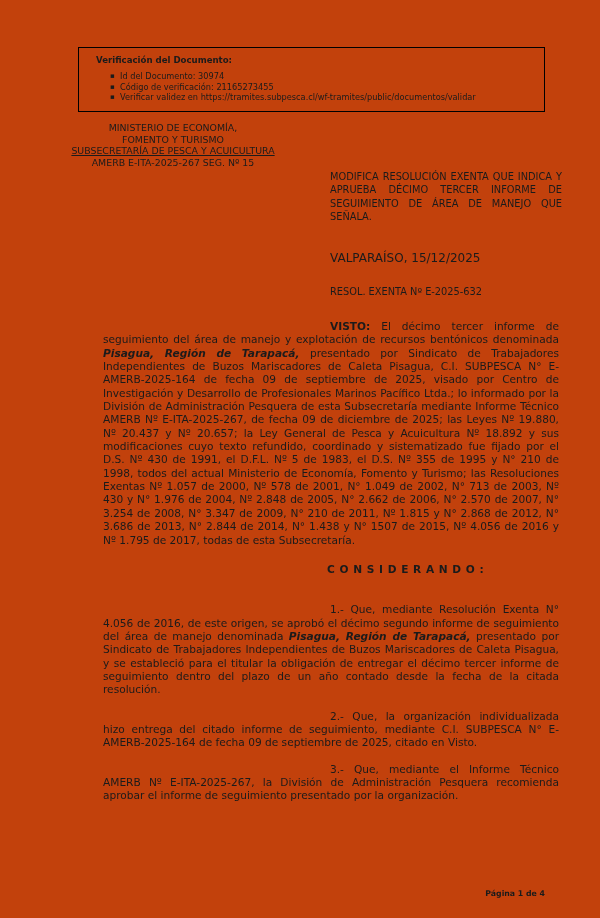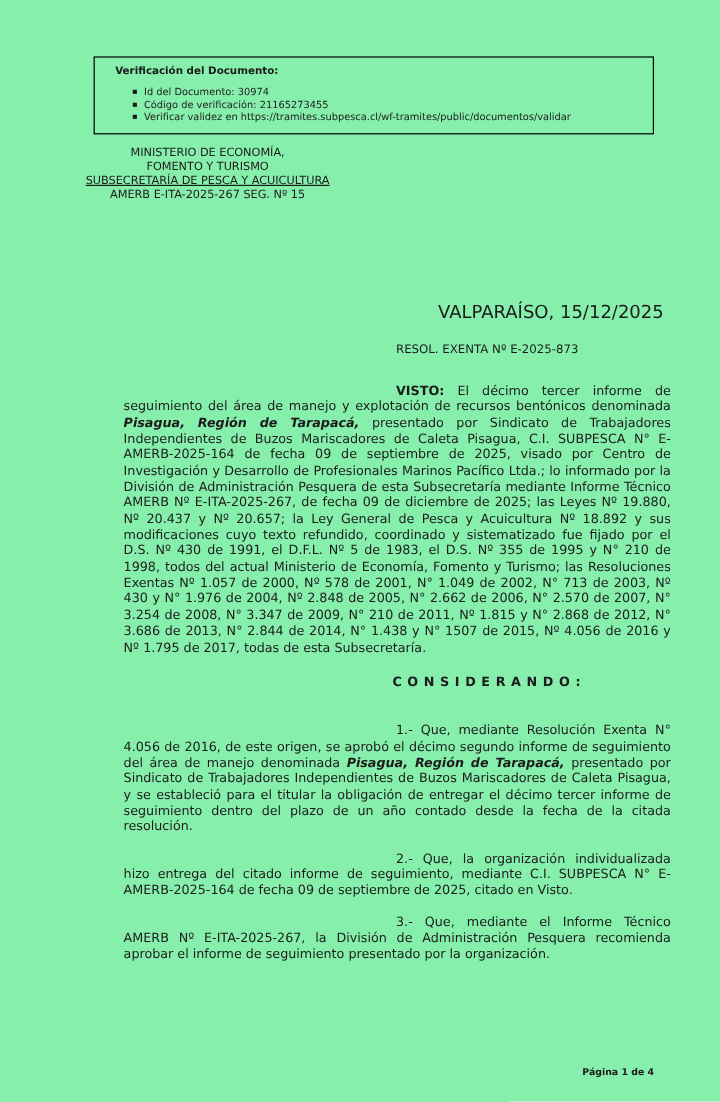--- a/index.html
+++ b/index.html
@@ -1,21 +1,21 @@
 <!DOCTYPE html>
 <html><head>
 <meta charset="utf-8">
 <style>
   html, body { margin: 0; padding: 0; background: #e8e8e8; }
   .page {
     position: relative;
     width: 600px;
     height: 918px;
     margin: 0 auto;
-    background: #86efac;
+    background: #c2410c;
     color: #1b1b1b;
     font-family: "DejaVu Sans", "Liberation Sans", sans-serif;
     overflow: hidden;
   }
 
   
   .verification-box {
     position: absolute;
     left: 78px; top: 47px;
     width: 467px; height: 65px;
@@ -44,22 +44,21 @@
     position: absolute;
     left: 330px; top: 170px;
     width: 232px;
     font-size: 9.8px;
     line-height: 13.4px;
     text-align: justify;
   }
   .city-date {
     position: absolute;
     left: 330px; top: 251px;
-    font-size: 15px;
-    margin-left: 35px;
+    font-size: 12px;
   }
   .resolution-number {
     position: absolute;
     left: 330px; top: 286px;
     font-size: 9.8px;
   }
 
   
   .doc-body {
     position: absolute;
@@ -104,22 +103,23 @@
     </ul>
   </div>
 
   <div class="doc-header">
     <div>MINISTERIO DE ECONOMÍA,</div>
     <div>FOMENTO Y TURISMO</div>
     <div class="subsecretaria">SUBSECRETARÍA DE PESCA Y ACUICULTURA</div>
     <div>AMERB E-ITA-2025-267 SEG. Nº 15</div>
   </div>
 
+  <div class="title-block">MODIFICA RESOLUCIÓN EXENTA QUE INDICA Y APRUEBA DÉCIMO TERCER INFORME DE SEGUIMIENTO DE ÁREA DE MANEJO QUE SEÑALA.</div>
   <div class="city-date">VALPARAÍSO, 15/12/2025</div>
-  <div class="resolution-number">RESOL. EXENTA Nº E-2025-873</div>
+  <div class="resolution-number">RESOL. EXENTA Nº E-2025-632</div>
 
   <div class="doc-body">
     <p class="visto"><strong>VISTO:</strong><span><span> El décimo tercer informe de seguimiento del área de manejo y explotación de recursos bentónicos denominada </span><span style="font-weight: bold; font-style: italic;">Pisagua, Región de Tarapacá,</span><span> presentado por Sindicato de Trabajadores Independientes de Buzos Mariscadores de Caleta Pisagua, C.I. SUBPESCA N° E-AMERB-2025-164 de fecha 09 de septiembre de 2025, visado por Centro de Investigación y Desarrollo de Profesionales Marinos Pacífico Ltda.; lo informado por la División de Administración Pesquera de esta Subsecretaría mediante Informe Técnico AMERB Nº E-ITA-2025-267, de fecha 09 de diciembre de 2025; las Leyes Nº 19.880, Nº 20.437 y Nº 20.657; la Ley General de Pesca y Acuicultura Nº 18.892 y sus modificaciones cuyo texto refundido, coordinado y sistematizado fue fijado por el D.S. Nº 430 de 1991, el D.F.L. Nº 5 de 1983, el D.S. Nº 355 de 1995 y N° 210 de 1998, todos del actual Ministerio de Economía, Fomento y Turismo; las Resoluciones Exentas Nº 1.057 de 2000, Nº 578 de 2001, N° 1.049 de 2002, N° 713 de 2003, Nº 430 y N° 1.976 de 2004, Nº 2.848 de 2005, N° 2.662 de 2006, N° 2.570 de 2007, N° 3.254 de 2008, N° 3.347 de 2009, N° 210 de 2011, Nº 1.815 y N° 2.868 de 2012, N° 3.686 de 2013, N° 2.844 de 2014, N° 1.438 y N° 1507 de 2015, Nº 4.056 de 2016 y Nº 1.795 de 2017, todas de esta Subsecretaría.</span></span></p>
     <p class="cons-heading">C O N S I D E R A N D O :</p>
     <p class="cons-para first"><span>1.- Que, mediante Resolución Exenta N° 4.056 de 2016, de este origen, se aprobó el décimo segundo informe de seguimiento del área de manejo denominada </span><span style="font-weight: bold; font-style: italic;">Pisagua, Región de Tarapacá,</span><span> presentado por Sindicato de Trabajadores Independientes de Buzos Mariscadores de Caleta Pisagua, y se estableció para el titular la obligación de entregar el décimo tercer informe de seguimiento dentro del plazo de un año contado desde la fecha de la citada resolución.</span></p>
     <p class="cons-para"><span>2.- Que, la organización individualizada hizo entrega del citado informe de seguimiento, mediante C.I. SUBPESCA N° E-AMERB-2025-164 de fecha 09 de septiembre de 2025, citado en Visto.</span></p>
     <p class="cons-para"><span>3.- Que, mediante el Informe Técnico AMERB Nº E-ITA-2025-267, la División de Administración Pesquera recomienda aprobar el informe de seguimiento presentado por la organización.</span></p>
   </div>
 
   <div class="page-footer">Página 1 de 4</div>

